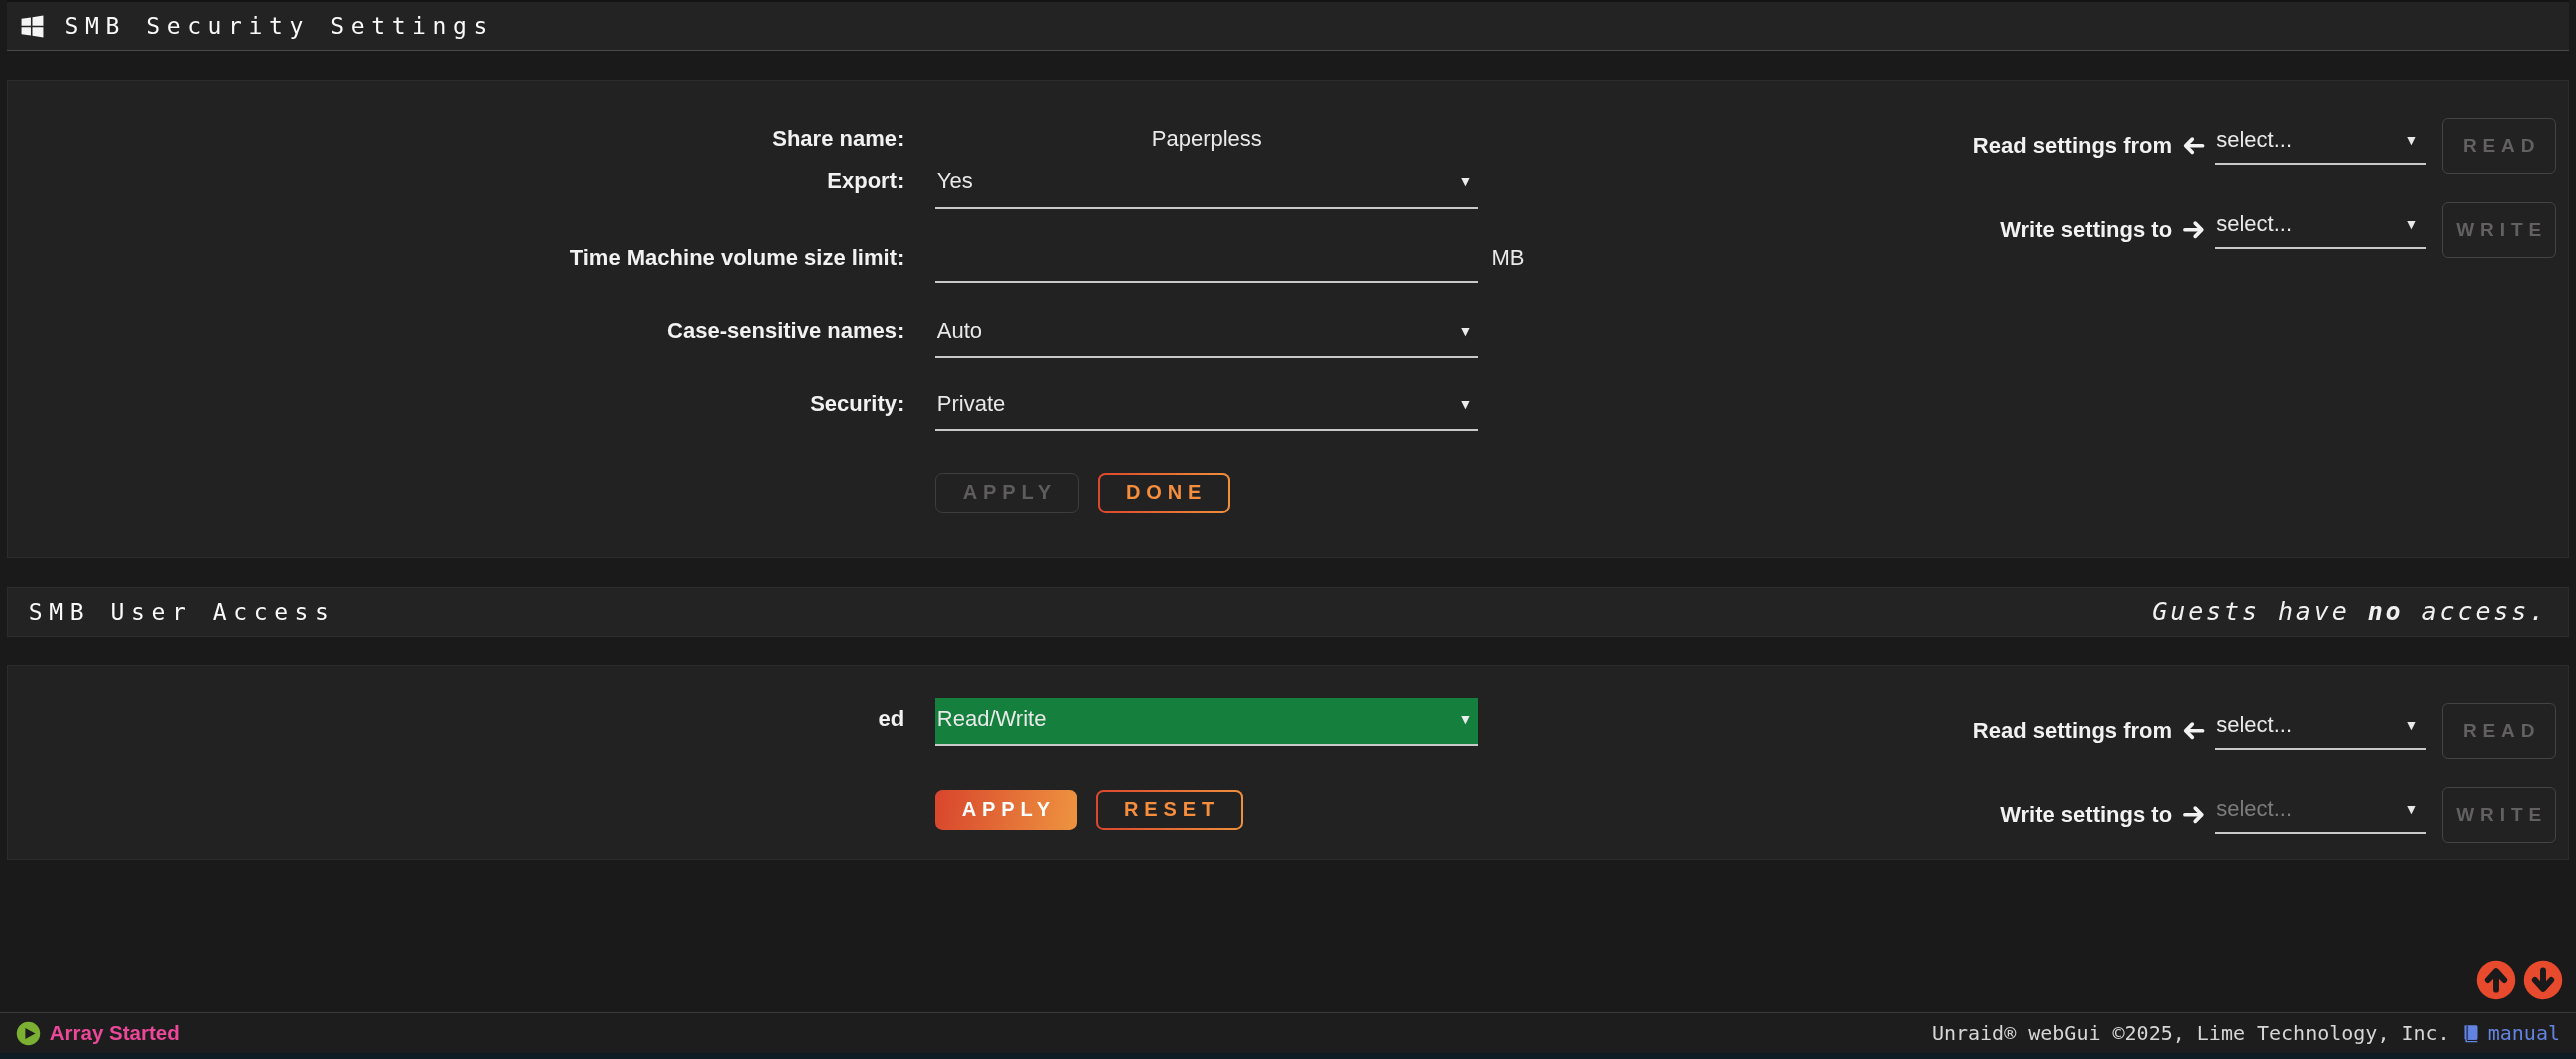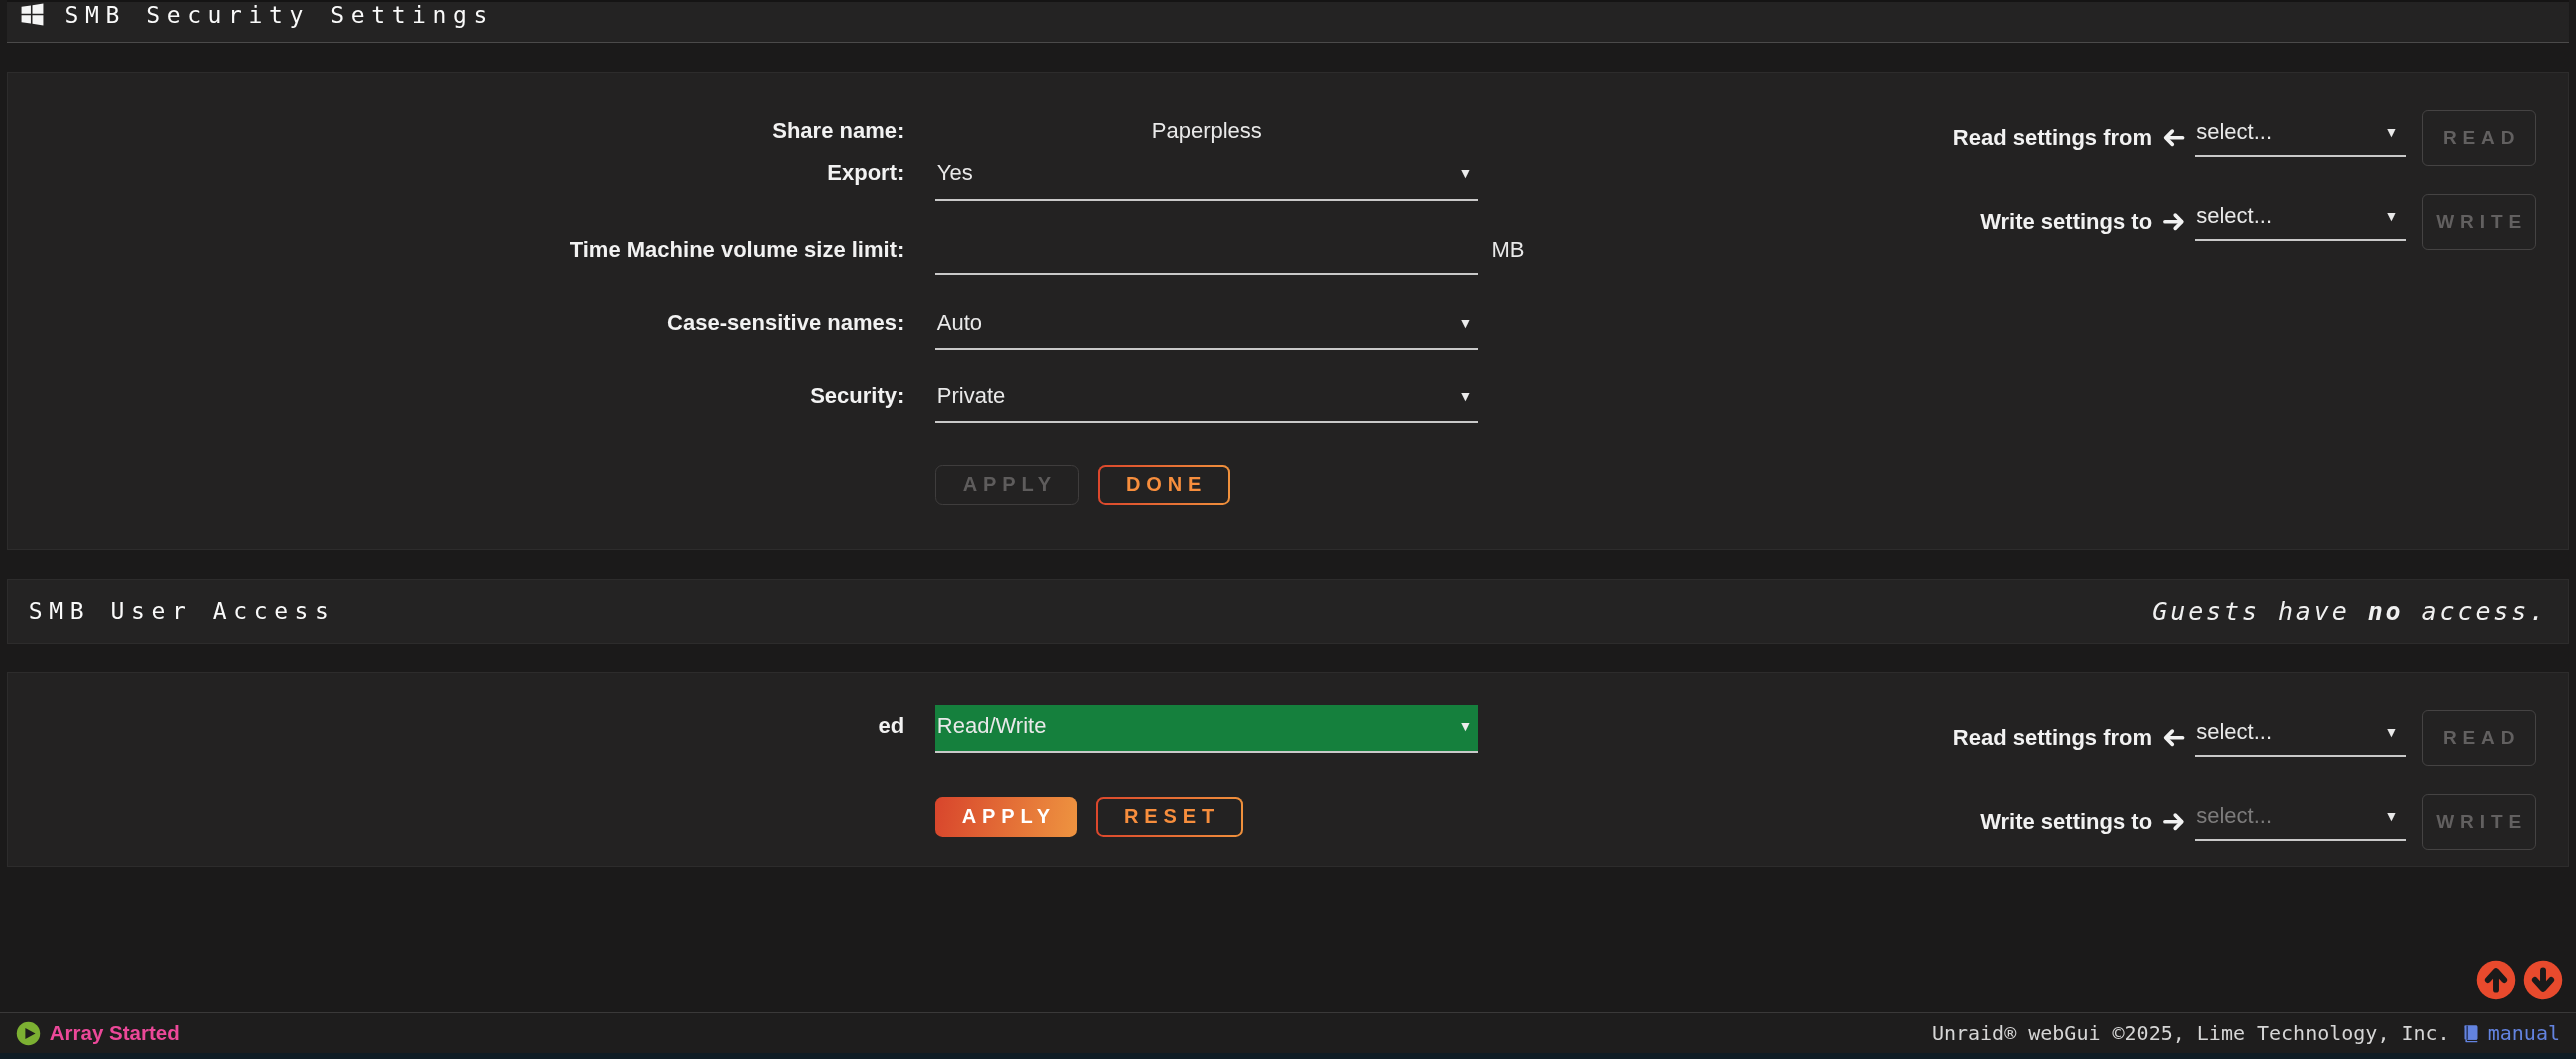--- a/index.html
+++ b/index.html
@@ -4,23 +4,23 @@
 <style>
   * { margin:0; padding:0; box-sizing:border-box; }
   html,body { background:#101010; }
   .page {
     position:relative; width:2576px; height:1059px; overflow:hidden;
     background:#1b1a1a; color:#ededed;
     font-family:"Liberation Sans", sans-serif;
   }
   
   .titlebar {
-    margin:0 7.3px; height:43px; background:#242323;
+    margin:0 7.3px; height:51px; background:#242323;
     border-top:2.9px solid #151414; border-bottom:1.5px solid #4b4a4a;
-    display:flex; gap:19px; padding-left:13.2px;
+    display:flex; align-items:center; gap:19px; padding-left:13.2px;
   }
   .titlebar h1 {
     font-family:"DejaVu Sans Mono", monospace; font-weight:normal;
     font-size:23px; letter-spacing:6.6px; color:#fafafa;
   }
   
   .panel {
     margin:0 7.3px; background:#232222; border:0.7px solid #2d2c2c; position:relative;
   }
   .panel1 { margin-top:29px; padding-bottom:44px; }
@@ -58,42 +58,42 @@
   }
   .btn-ghost { border:1.5px solid #3f3d3d; color:#5e5c5c; cursor:default; }
   .btn-outline {
     border:2.9px solid transparent; color:#f78e3d;
     background:linear-gradient(#232222,#232222) padding-box,
                linear-gradient(90deg,#dc472c,#f0913c) border-box;
   }
   .btn-fill { background:linear-gradient(100deg,#d8452c,#ee9440); color:#ffffff; }
   
   .io-panel {
-    position:absolute; top:37px; right:32px;
+    position:absolute; top:37px; right:12px;
     display:flex; flex-direction:column; gap:28px; align-items:flex-end;
   }
   .io-row { display:flex; align-items:center; justify-content:flex-end; }
   .io-label { font-size:22px; font-weight:bold; color:#f2f2f2; }
   .io-arrow { margin:0 8.8px 0 10.3px; display:flex; }
   .io-select {
     width:211px; display:flex; align-items:center; justify-content:space-between;
     border-bottom:2.2px solid #c9c9c9; padding:0 7.3px 10.3px 1.5px;
     font-size:22px; margin-right:16px; cursor:pointer; color:#e9e9e9;
   }
   .io-select .caret { font-size:14px; }
   .io-select.dim .sel-text { color:#7d7c7c; }
   .io-btn {
     width:114px; height:56px; border:1.5px solid #454343; border-radius:5.9px;
     color:#626060; font-size:19px; font-weight:bold; letter-spacing:5.9px;
     background:transparent; font-family:"Liberation Sans", sans-serif; cursor:default;
     padding-left:5.9px;
   }
   
   .subheader {
-    margin:29px 7.3px 0; height:65px; background:#242323; border:0.7px solid #2d2c2c;
+    margin:29px 7.3px 0; height:50px; background:#242323; border:0.7px solid #2d2c2c;
     display:flex; align-items:center; justify-content:space-between; padding:0 20.5px;
   }
   .subheader h2 {
     font-family:"DejaVu Sans Mono", monospace; font-weight:normal;
     font-size:23px; letter-spacing:6.6px; color:#fafafa;
   }
   .guests-note {
     font-family:"DejaVu Sans Mono", monospace; font-style:italic;
     font-size:25px; letter-spacing:2.9px; color:#f0f0f0; white-space:pre;
   }

